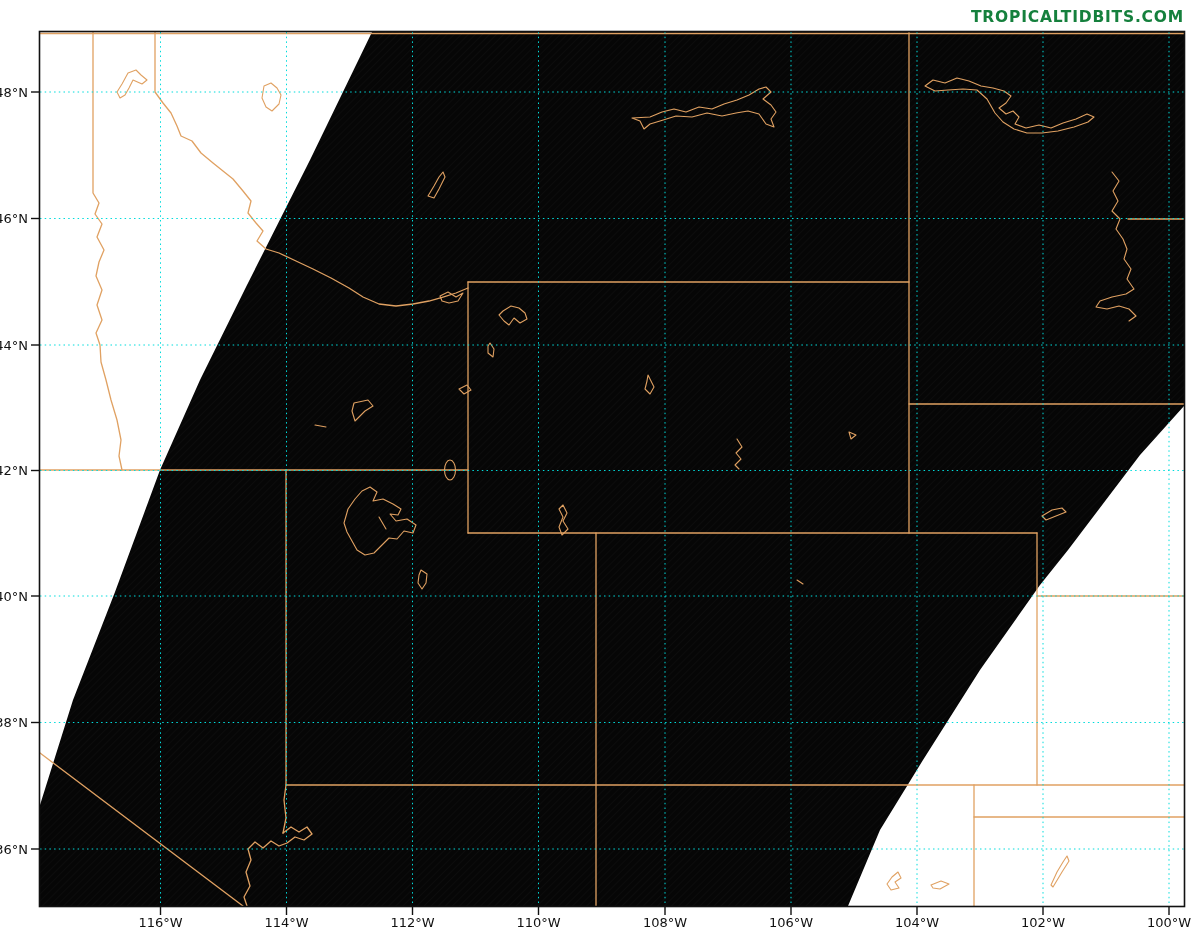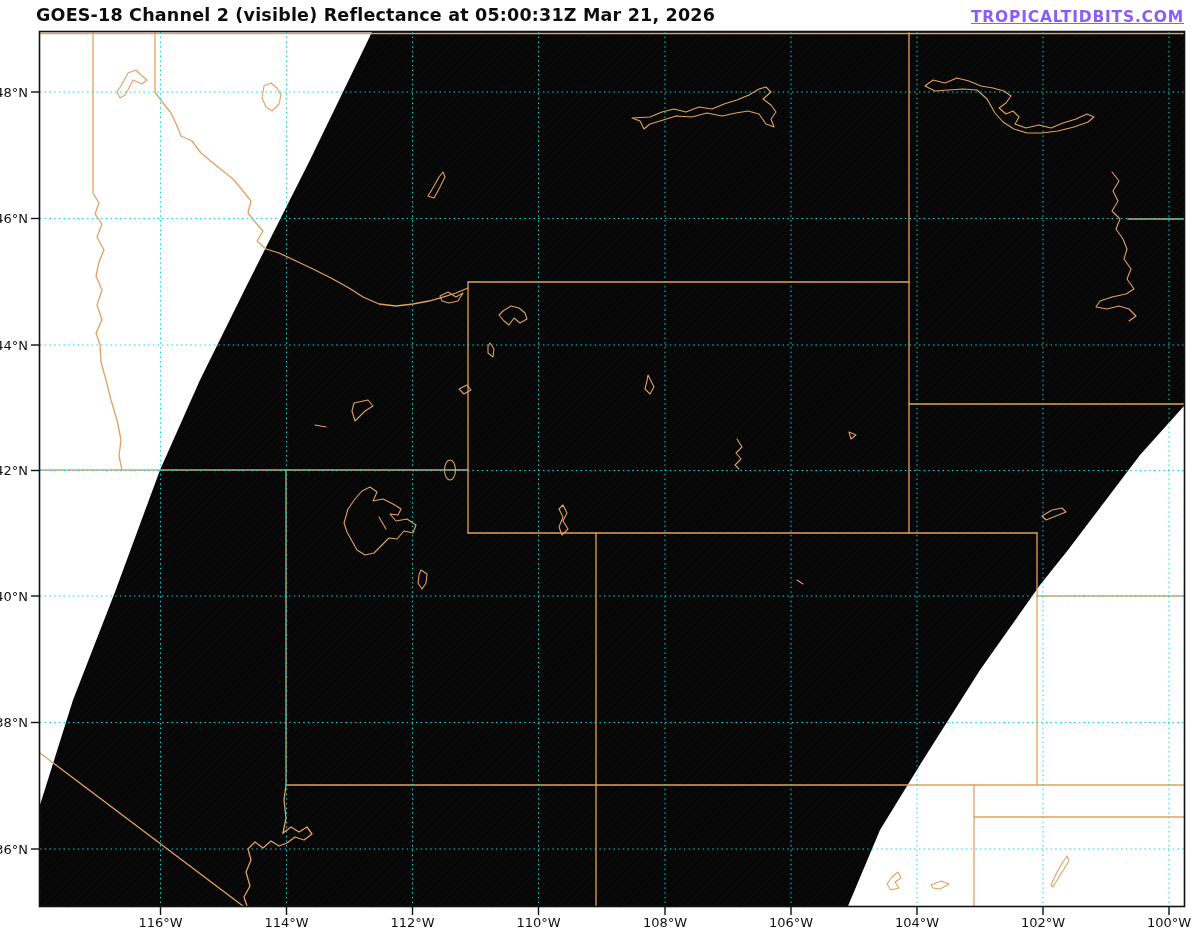--- a/index.html
+++ b/index.html
@@ -1,35 +1,34 @@
 <!DOCTYPE html>
 <html><head>
 <meta charset="utf-8">
 <style>
   html,body{margin:0;padding:0;background:#ffffff;}
   .page{position:relative;width:1200px;height:929px;background:#ffffff;overflow:hidden;
         font-family:"DejaVu Sans","Liberation Sans",sans-serif;}
   .title{position:absolute;left:36px;top:5px;font-size:17.5px;font-weight:bold;color:#0d0d0d;
          letter-spacing:0.2px;white-space:nowrap;}
-  .watermark{position:absolute;right:16px;top:8px;font-size:15.5px;font-weight:bold;color:#8b5cf6;
-             letter-spacing:0.8px;white-space:nowrap;text-decoration:underline;}
+  .watermark{position:absolute;right:16px;top:8px;font-size:15.5px;font-weight:bold;color:#15803d;
+             letter-spacing:0.8px;white-space:nowrap;}
   svg{position:absolute;left:0;top:0;}
   .axlab{font-family:"DejaVu Sans","Liberation Sans",sans-serif;font-size:13px;fill:#111;}
   .grid{stroke:#00dcdc;stroke-width:1;stroke-dasharray:1.5 3.2;fill:none;}
   .border{stroke:#e0a162;stroke-width:1.3;fill:none;stroke-linejoin:round;stroke-linecap:round;}
   .lake{stroke:#e0a162;stroke-width:1.1;fill:none;stroke-linejoin:round;stroke-linecap:round;}
   .tick{stroke:#111;stroke-width:1.4;}
   .frame{stroke:#111;stroke-width:1.6;fill:none;}
 </style>
 </head>
 <body>
 
 <div class="page">
 
-  <div class="title">GOES-18 Channel 2 (visible) Reflectance at 05:00:31Z Mar 21, 2026</div>
   <div class="watermark">TROPICALTIDBITS.COM</div>
 
   <svg width="1200" height="929" viewBox="0 0 1200 929">
 
     <defs>
       <pattern id="scanNoise" width="5" height="5" patternUnits="userSpaceOnUse" patternTransform="rotate(45)">
         <rect width="5" height="5" fill="#060606"></rect>
         <line x1="0" y1="0" x2="0" y2="5" stroke="#101010" stroke-width="1.2"></line>
       </pattern>
       <clipPath id="mapClip">

